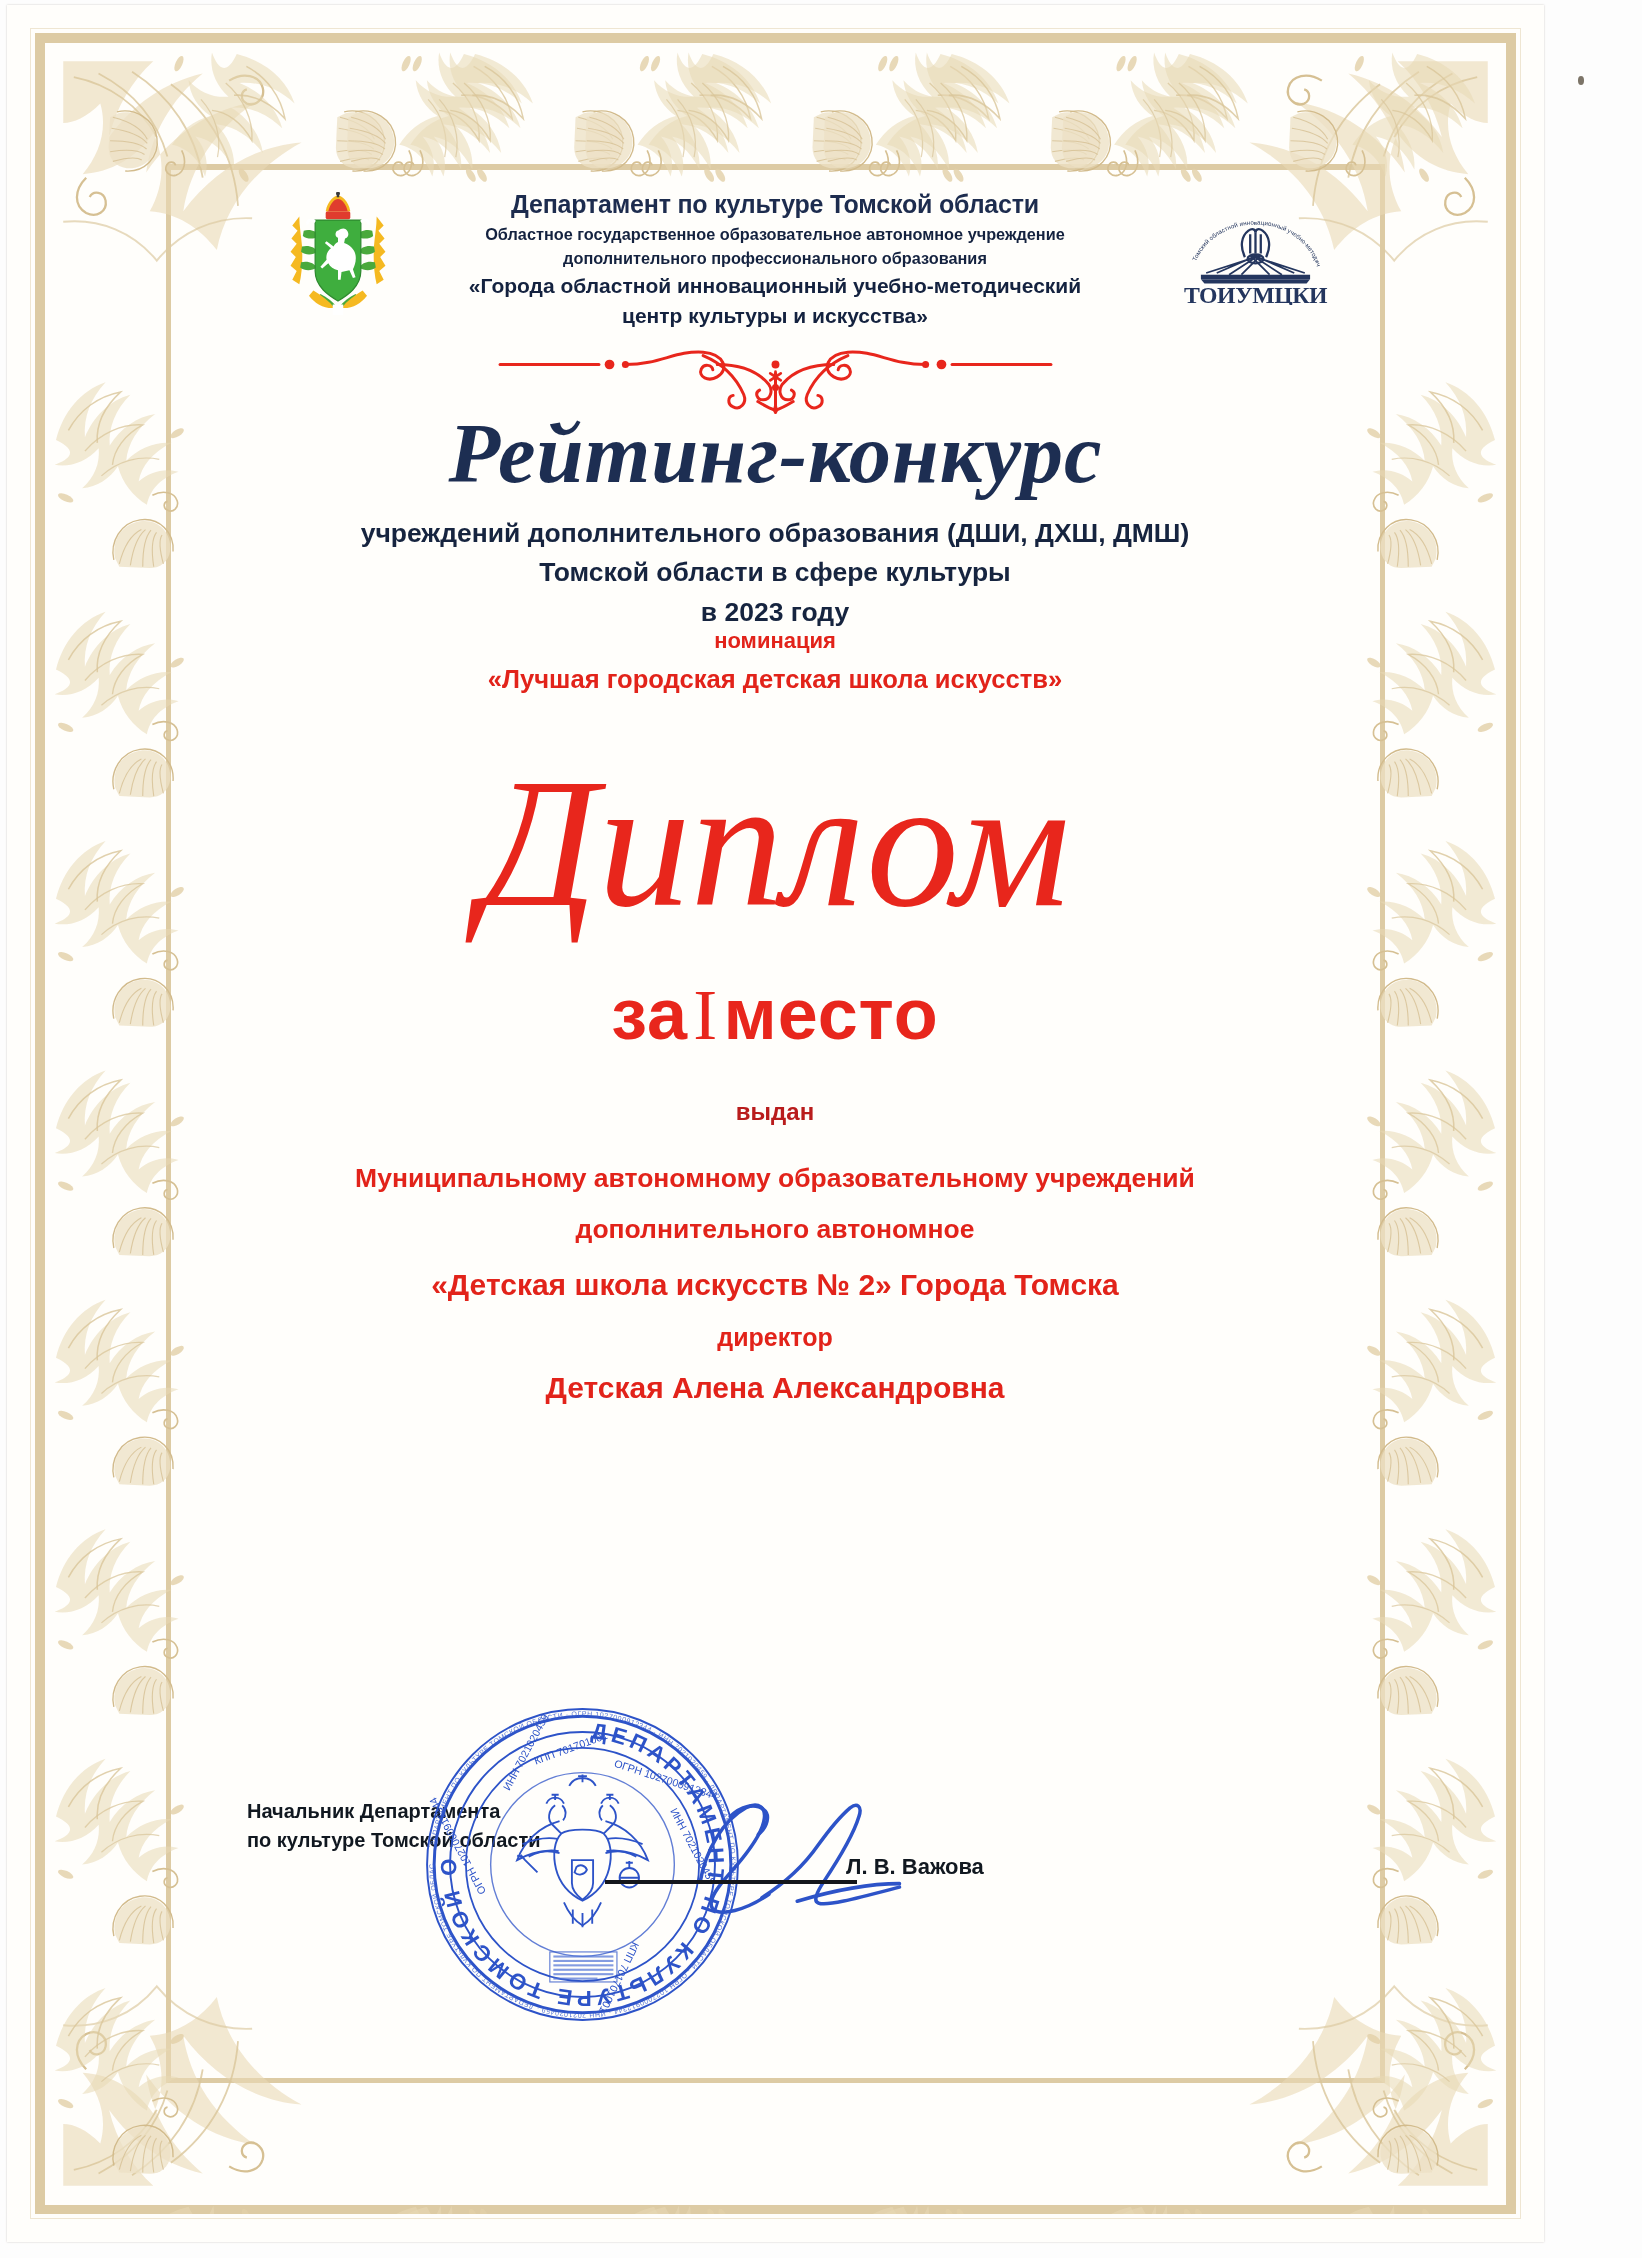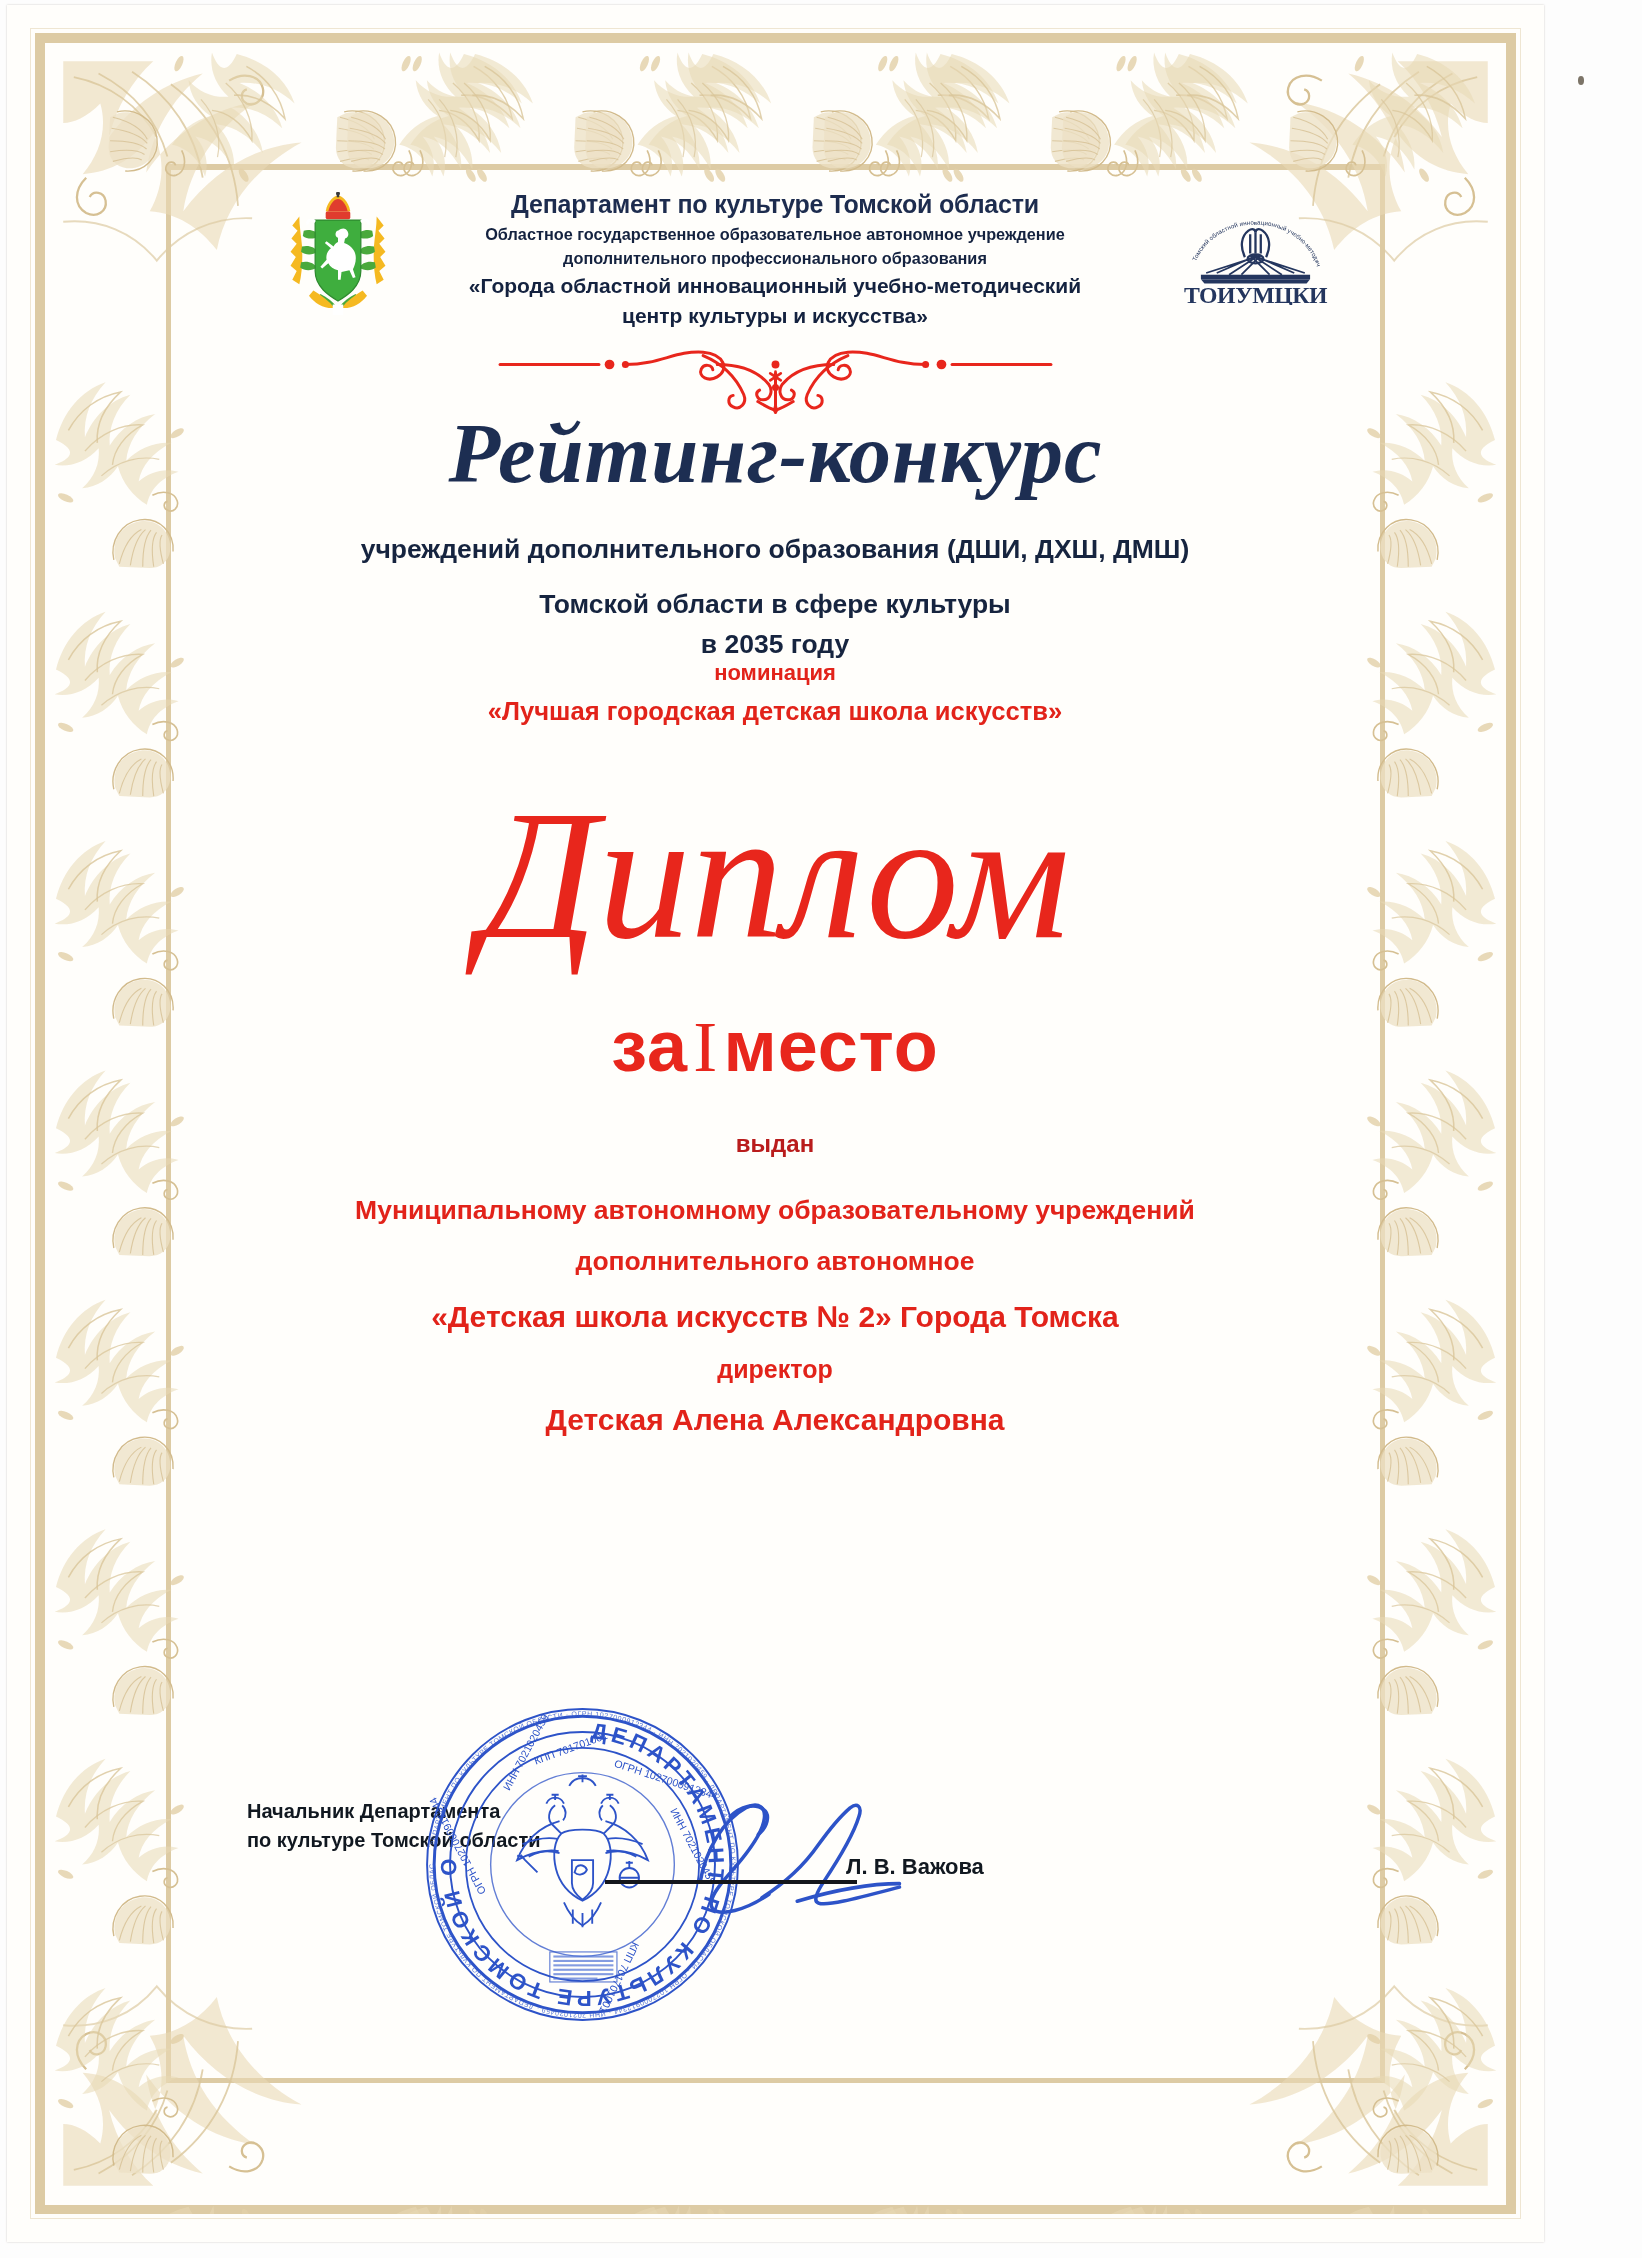--- a/index.html
+++ b/index.html
@@ -143,21 +143,21 @@
     align-items: center;
   }
   #contest-title svg { display:block; }
 
   
   #subtitle-block { margin-top: 5.3px; }
   .sub-line {
     font-size: 26.5px;
     font-weight: bold;
     color: #16243f;
-    margin-top: 24px;
+    margin-top: 8px;
     white-space: nowrap;
   }
   .sub-line-year {
     font-size: 26.5px;
     font-weight: bold;
     color: #16243f;
     margin-top: 9.7px;
   }
 
   
@@ -575,21 +575,21 @@
 
     <div id="contest-title">
       <svg width="1023" height="104" viewBox="0 0 1160 118" xmlns="http://www.w3.org/2000/svg">
         <text id="contest-title-text" x="580" y="86" text-anchor="middle" font-family="Liberation Serif, serif" font-style="italic" font-weight="bold" font-size="96" fill="#1d2e52" letter-spacing="1">Рейтинг-конкурс</text>
       </svg>
     </div>
 
     <div id="subtitle-block">
       <div class="sub-line">учреждений дополнительного образования (ДШИ, ДХШ, ДМШ)</div>
       <div class="sub-line">Томской области в сфере культуры</div>
-      <div class="sub-line-year">в 2035 году</div>
+      <div class="sub-line-year">в 2023 году</div>
     </div>
 
     <div id="nomination-block">
       <div id="nomination-label">номинация</div>
       <div id="nomination-value">«Лучшая городская детская школа искусств»</div>
     </div>
 
     <div id="diplom-wrap">
       <svg width="794" height="265" viewBox="0 0 900 300" xmlns="http://www.w3.org/2000/svg">
         <text id="diplom-text" x="450" y="218" text-anchor="middle" font-family="Liberation Serif, serif" font-style="italic" font-size="210" fill="#e8261c">Диплом</text>

